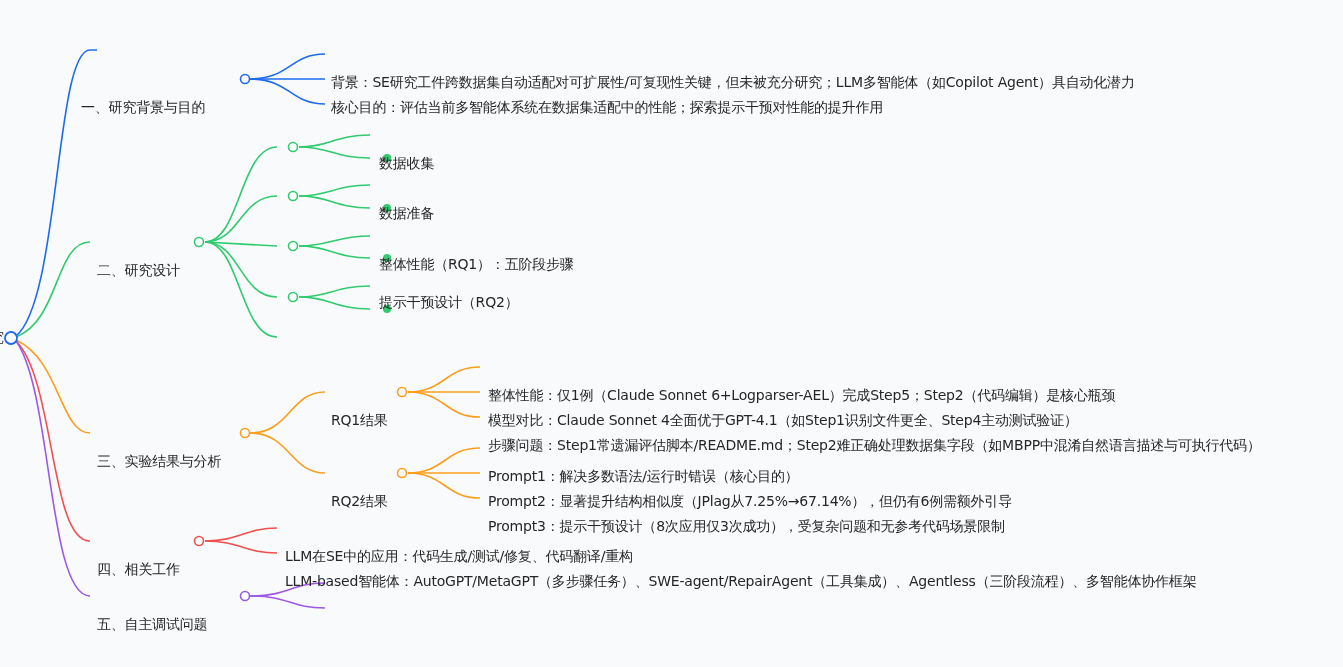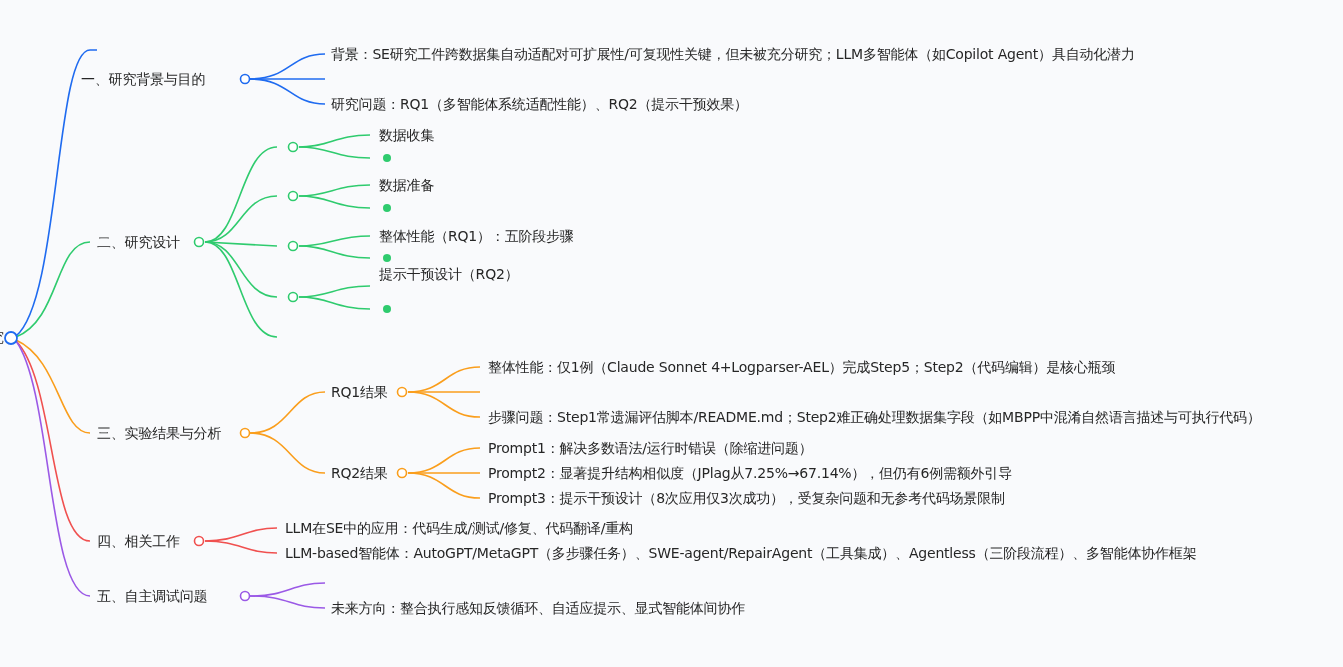--- a/index.html
+++ b/index.html
@@ -12,20 +12,21 @@
   #canvas { position: absolute; left: 0; top: 0; width: 1343px; height: 667px; }
   svg.links { position: absolute; left: 0; top: 0; }
   .node-text {
     position: absolute;
     font-size: 14px;
     line-height: 18px;
     color: #262626;
     white-space: nowrap;
     transform: translateY(-50%);
     letter-spacing: -0.2px;
+    margin-top: 28px;
   }
   .root-label {
     position: absolute; left: -10px; top: 338px;
     transform: translateY(-50%);
     font-size: 14px; color: #262626; white-space: nowrap;
   }
 </style>
 </head>
 <body>
 
@@ -104,32 +105,32 @@
 
   <span class="root-label">究</span>
 
   <span class="node-text" style="left:81px;top:79px">一、研究背景与目的</span>
   <span class="node-text" style="left:97px;top:242px">二、研究设计</span>
   <span class="node-text" style="left:97px;top:433px">三、实验结果与分析</span>
   <span class="node-text" style="left:97px;top:541px">四、相关工作</span>
   <span class="node-text" style="left:97px;top:596px">五、自主调试问题</span>
 
   <span class="node-text" style="left:331px;top:54px">背景：SE研究工件跨数据集自动适配对可扩展性/可复现性关键，但未被充分研究；LLM多智能体（如Copilot Agent）具自动化潜力</span>
-  <span class="node-text" style="left:331px;top:104px">研究问题：RQ1（多智能体系统适配性能）、RQ2（提示干预效果）</span>
+  <span class="node-text" style="left:331px;top:79px">核心目的：评估当前多智能体系统在数据集适配中的性能；探索提示干预对性能的提升作用</span>
 
   <span class="node-text" style="left:379px;top:135px">数据收集</span>
   <span class="node-text" style="left:379px;top:185px">数据准备</span>
   <span class="node-text" style="left:379px;top:236px">整体性能（RQ1）：五阶段步骤</span>
   <span class="node-text" style="left:379px;top:274px">提示干预设计（RQ2）</span>
 
   <span class="node-text" style="left:331px;top:392px">RQ1结果</span>
   <span class="node-text" style="left:331px;top:473px">RQ2结果</span>
-  <span class="node-text" style="left:488px;top:367px">整体性能：仅1例（Claude Sonnet 4+Logparser-AEL）完成Step5；Step2（代码编辑）是核心瓶颈</span>
+  <span class="node-text" style="left:488px;top:367px">整体性能：仅1例（Claude Sonnet 6+Logparser-AEL）完成Step5；Step2（代码编辑）是核心瓶颈</span>
+  <span class="node-text" style="left:488px;top:392px">模型对比：Claude Sonnet 4全面优于GPT-4.1（如Step1识别文件更全、Step4主动测试验证）</span>
   <span class="node-text" style="left:488px;top:417px">步骤问题：Step1常遗漏评估脚本/README.md；Step2难正确处理数据集字段（如MBPP中混淆自然语言描述与可执行代码）</span>
-  <span class="node-text" style="left:488px;top:448px">Prompt1：解决多数语法/运行时错误（除缩进问题）</span>
+  <span class="node-text" style="left:488px;top:448px">Prompt1：解决多数语法/运行时错误（核心目的）</span>
   <span class="node-text" style="left:488px;top:473px">Prompt2：显著提升结构相似度（JPlag从7.25%→67.14%），但仍有6例需额外引导</span>
   <span class="node-text" style="left:488px;top:498px">Prompt3：提示干预设计（8次应用仅3次成功），受复杂问题和无参考代码场景限制</span>
 
   <span class="node-text" style="left:285px;top:553px">LLM-based智能体：AutoGPT/MetaGPT（多步骤任务）、SWE-agent/RepairAgent（工具集成）、Agentless（三阶段流程）、多智能体协作框架</span>
   <span class="node-text" style="left:285px;top:528px">LLM在SE中的应用：代码生成/测试/修复、代码翻译/重构</span>
 
-  <span class="node-text" style="left:331px;top:608px">未来方向：整合执行感知反馈循环、自适应提示、显式智能体间协作</span>
 </div>
 
 </body></html>

